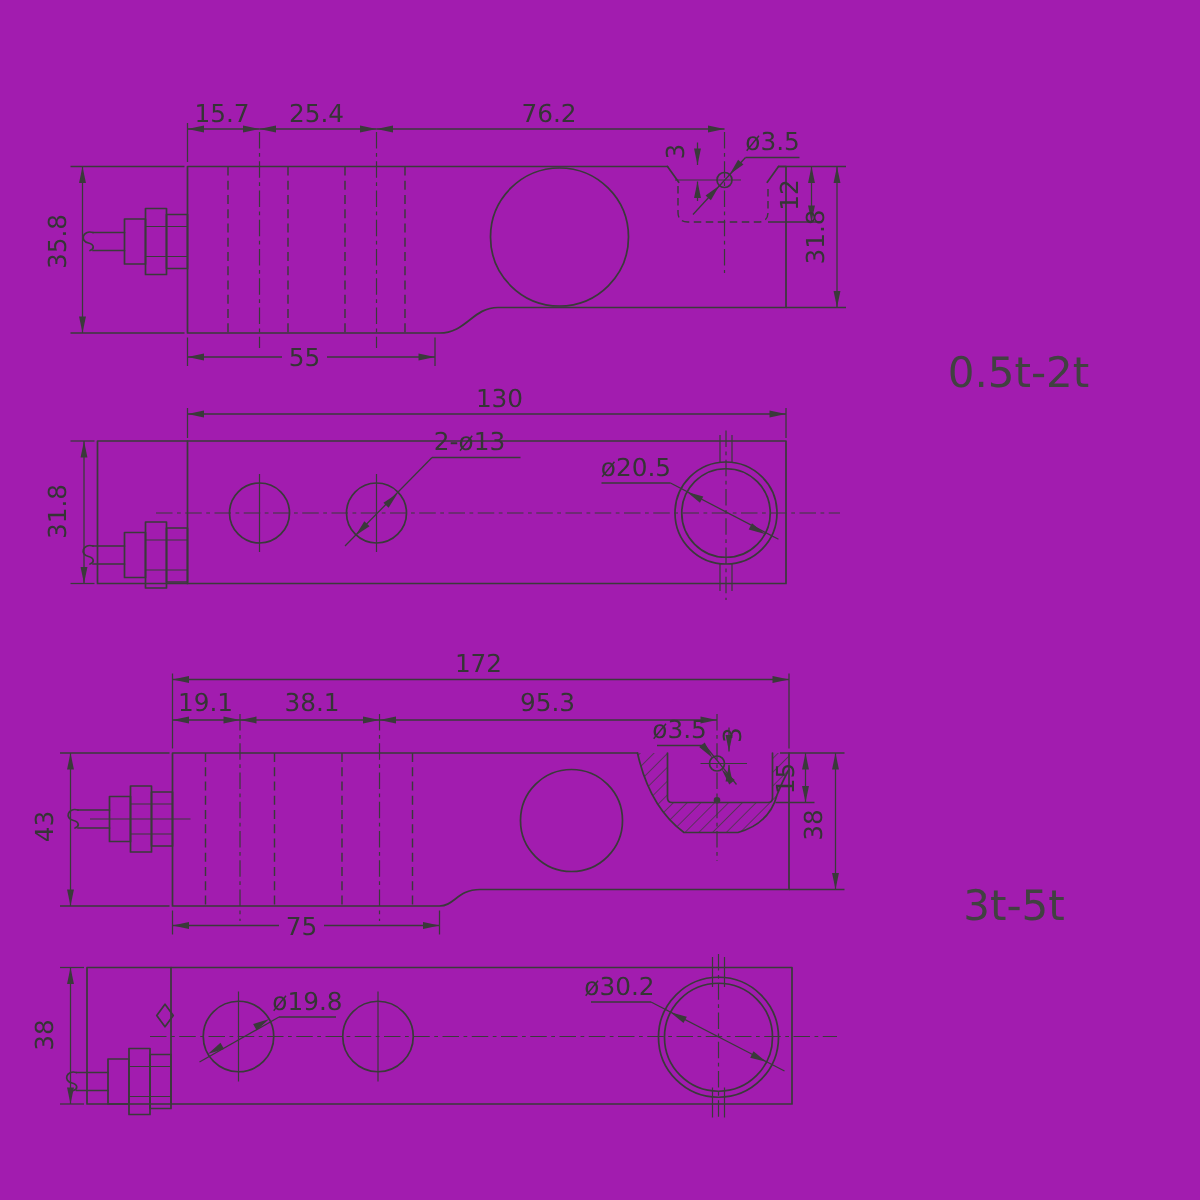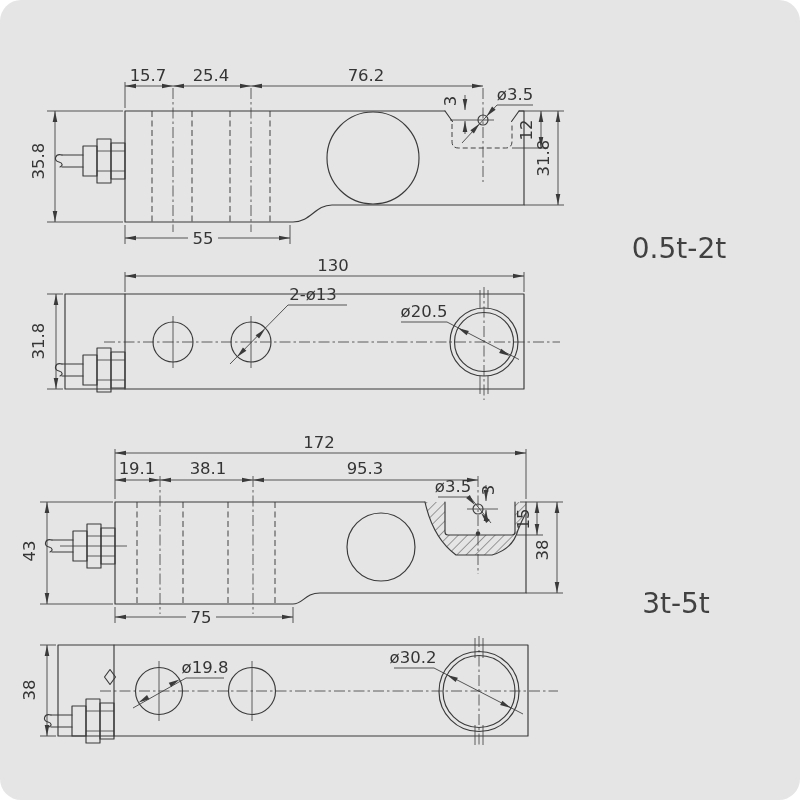--- a/index.html
+++ b/index.html
@@ -1,16 +1,16 @@
 <!DOCTYPE html>
 <html><head>
 <meta charset="utf-8">
 <style>
   html,body{margin:0;padding:0;background:#ffffff;}
-  .page{width:800px;height:800px;background:#e5e5e5;position:relative;font-family:"DejaVu Sans",sans-serif;border-radius:21px;}
+  .page{width:800px;height:800px;background:#a21caf;position:relative;font-family:"DejaVu Sans",sans-serif;}
   svg{display:block;}
   .ol{stroke:#3a3a3a;stroke-width:1.15;fill:none;stroke-linejoin:round;stroke-linecap:round;}
   .thin{stroke:#3a3a3a;stroke-width:0.8;fill:none;}
   .hid{stroke:#3a3a3a;stroke-width:0.95;fill:none;stroke-dasharray:6 3.5;}
   .cl{stroke:#3a3a3a;stroke-width:0.8;fill:none;stroke-dasharray:11 3 2.5 3;}
   .dashp{stroke:#3a3a3a;stroke-width:0.95;fill:none;stroke-dasharray:5 3;}
   .dim{stroke:#3a3a3a;stroke-width:0.85;fill:none;}
   text.dt{font-family:"DejaVu Sans",sans-serif;font-size:16.5px;fill:#353535;text-anchor:middle;}
   text.lbl{font-family:"DejaVu Sans",sans-serif;font-size:28px;fill:#414141;text-anchor:middle;}
   .arr{fill:#3a3a3a;stroke:none;}

